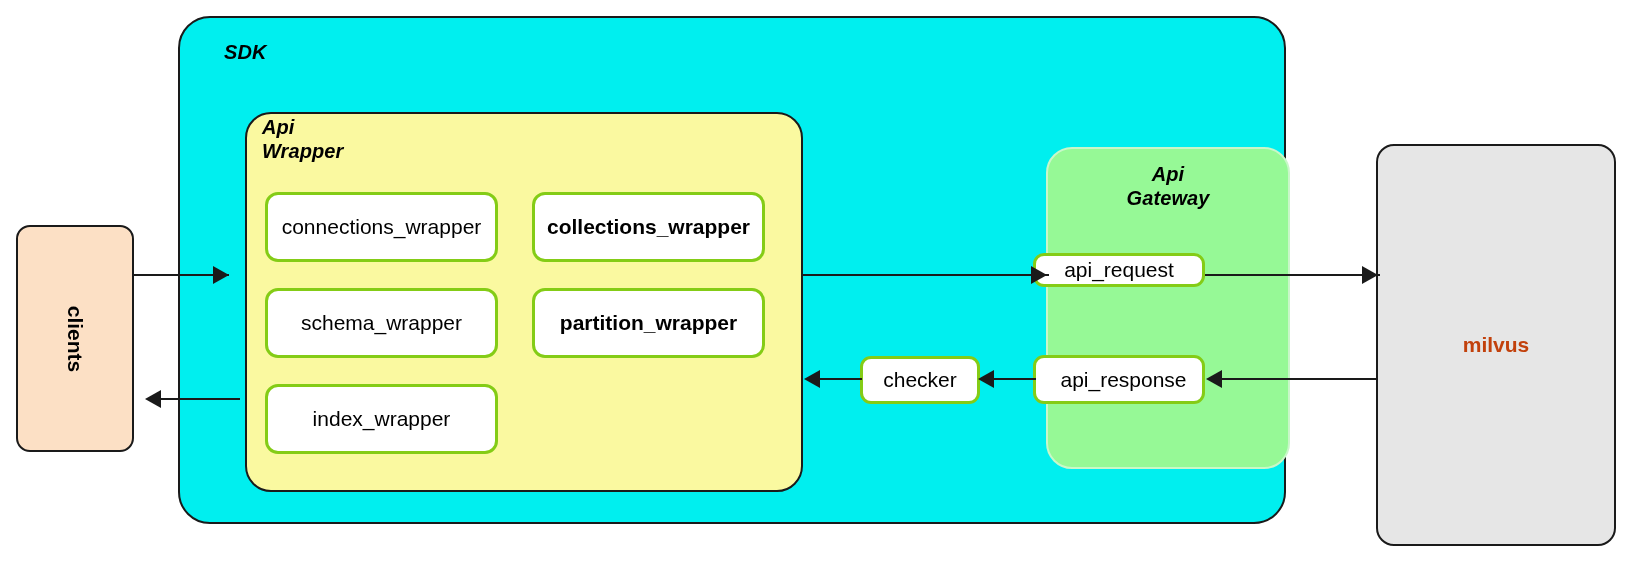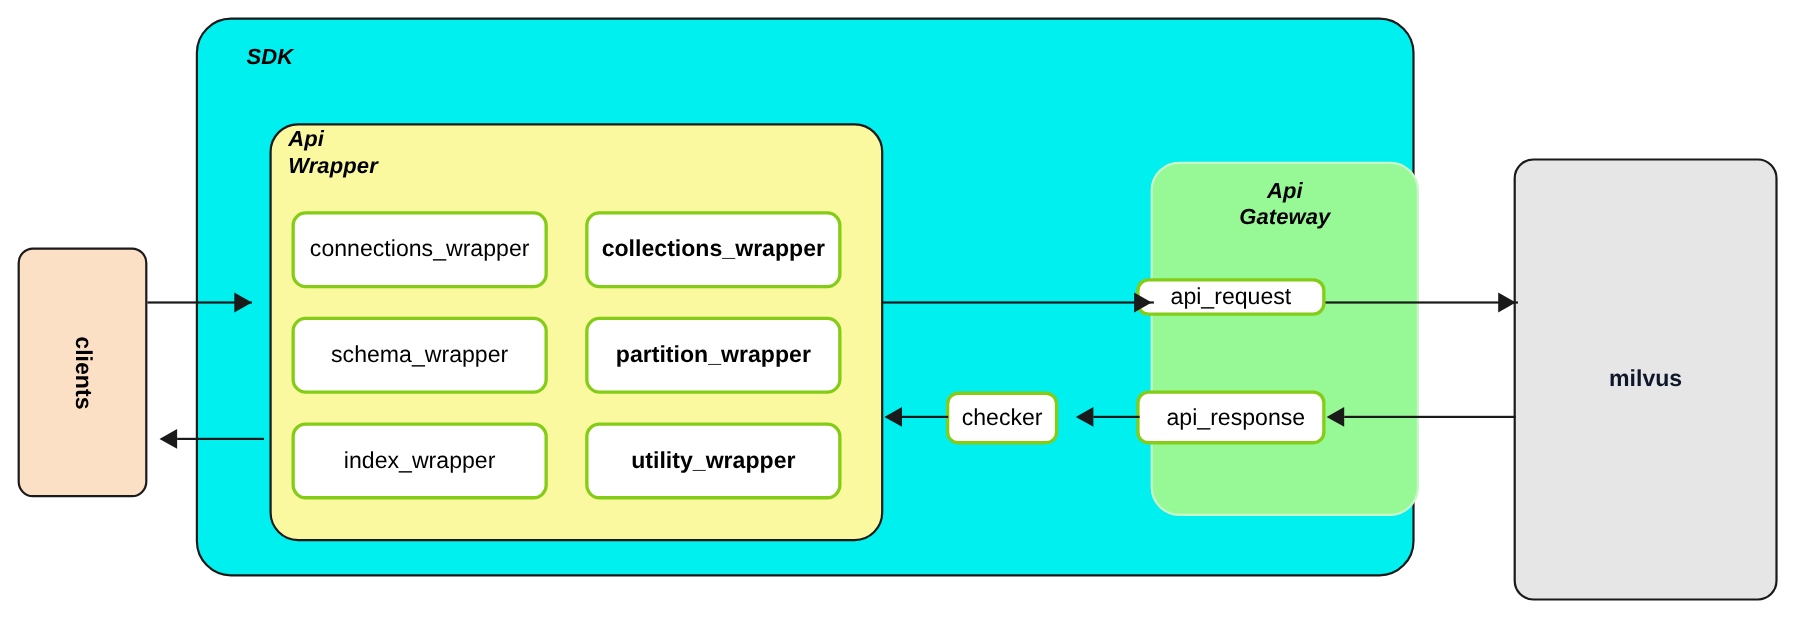--- a/index.html
+++ b/index.html
@@ -94,21 +94,21 @@
   .wrapper-box { width: 233px; height: 70px; }
   .w-col-a { left: 265px; }
   .w-col-b { left: 532px; font-weight: bold; }
   .w-row-1 { top: 192px; }
   .w-row-2 { top: 288px; }
   .w-row-3 { top: 384px; }
 
   .box-checker {
     left: 860px;
     top: 356px;
-    width: 102px;
+    width: 120px;
     height: 48px;
     border-radius: 11px;
   }
   .box-api-request {
     left: 1033px;
     top: 253px;
     width: 172px;
     height: 34px;
     border-radius: 11px;
   }
@@ -141,21 +141,21 @@
     left: 1376px;
     top: 144px;
     width: 240px;
     height: 402px;
     background: #e6e6e6;
     border-radius: 18px;
   }
   .milvus-label {
     font-weight: bold;
     font-size: 21px;
-    color: #0f172a;
+    color: #c2410c;
   }
 
   
   .conn {
     position: absolute;
     background: #1a1a1a;
     height: 2px;
   }
   .arrowhead {
     position: absolute;
@@ -187,21 +187,20 @@
 
   <div class="box container-apigateway"></div>
   <div class="container-title title-apigateway">Api
 Gateway</div>
 
   <div class="box leaf wrapper-box w-col-a w-row-1">connections_wrapper</div>
   <div class="box leaf wrapper-box w-col-b w-row-1">collections_wrapper</div>
   <div class="box leaf wrapper-box w-col-a w-row-2">schema_wrapper</div>
   <div class="box leaf wrapper-box w-col-a w-row-3">index_wrapper</div>
   <div class="box leaf wrapper-box w-col-b w-row-2">partition_wrapper</div>
-  <div class="box leaf wrapper-box w-col-b w-row-3">utility_wrapper</div>
 
   <div class="box leaf box-checker">checker</div>
 
   <div class="box leaf box-api-request">api_request</div>
   <div class="box leaf box-api-response">api_response</div>
 
   <div class="box box-clients">
     <span class="clients-label">clients</span>
   </div>
 

